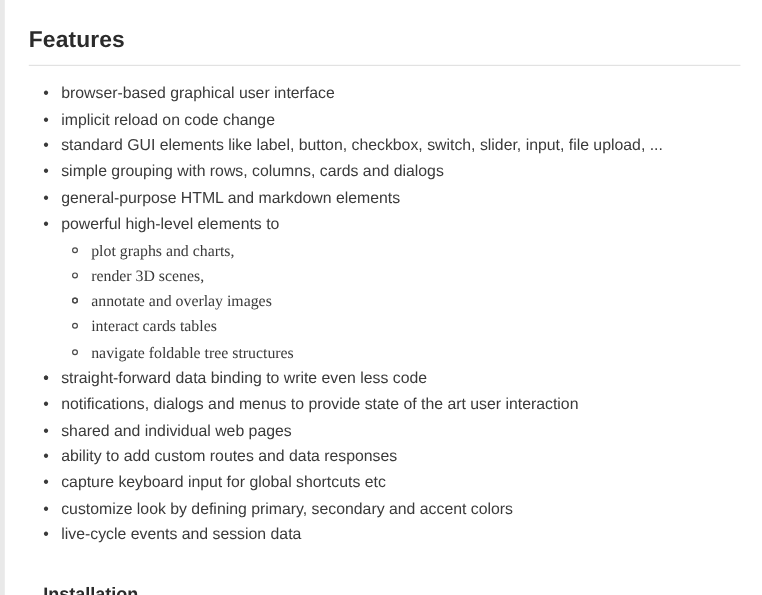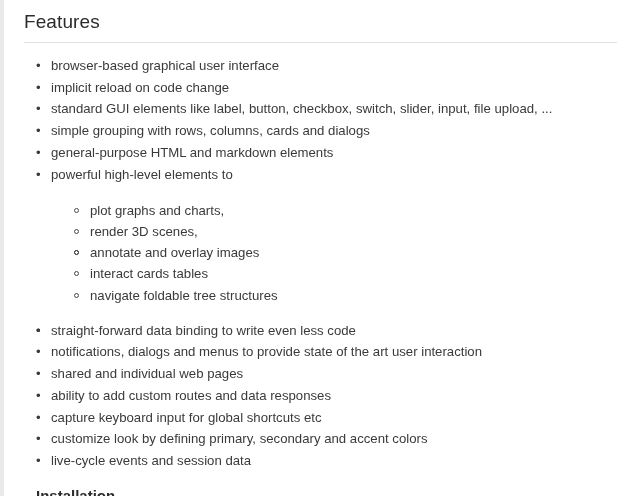--- a/index.html
+++ b/index.html
@@ -27,24 +27,24 @@
     position: absolute;
     left: 0;
     top: 0;
     width: 635px;
     height: 496px;
     box-sizing: border-box;
     padding: 0 18px 0 24px;
   }
   .section-title {
     font-size: 19px;
-    font-weight: normal;
+    font-weight: bold;
     color: #2b2b2b;
     margin: 0;
-    padding-top: 11px;
+    padding-top: 23px;
     padding-bottom: 9px;
     letter-spacing: 0.1px;
   }
   .title-rule {
     height: 1px;
     background: #e2e2e2;
     margin: 0 0 0 0;
     width: 100%;
   }
   ul.feature-list {
@@ -66,23 +66,24 @@
     left: 12px;
     top: 0;
     width: 10px;
     text-align: left;
     color: #3a3a3a;
     font-size: 13.2px;
     line-height: 21.2px;
   }
   ul.sub-list {
     list-style: none;
-    margin: 14px;
+    margin: 0;
     padding: 0;
     padding-top: 1px;
+    font-family: Liberation Serif, serif;
   }
   ul.sub-list > li {
     position: relative;
     padding-left: 25px;
     font-size: 13.2px;
     line-height: 21.2px;
     color: #3a3a3a;
   }
   ul.sub-list > li > .bullet-hollow {
     position: absolute;

